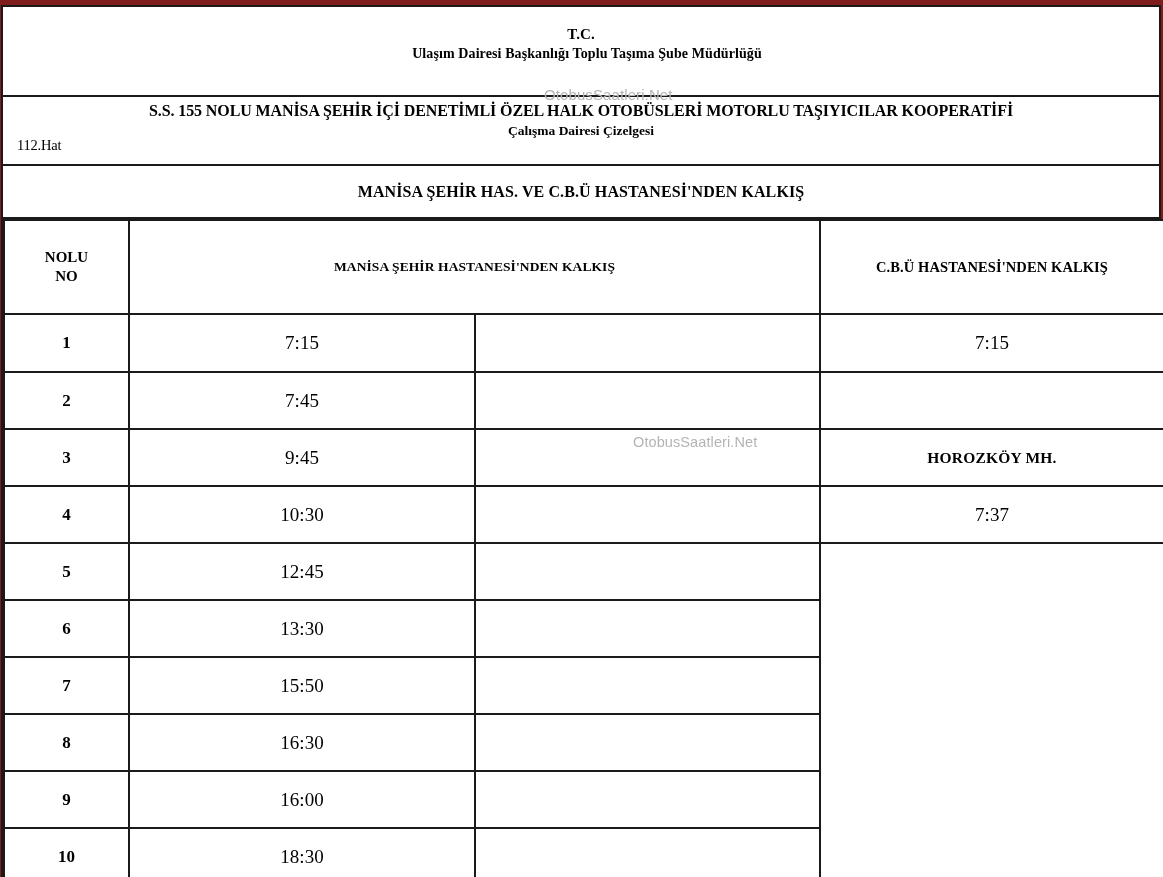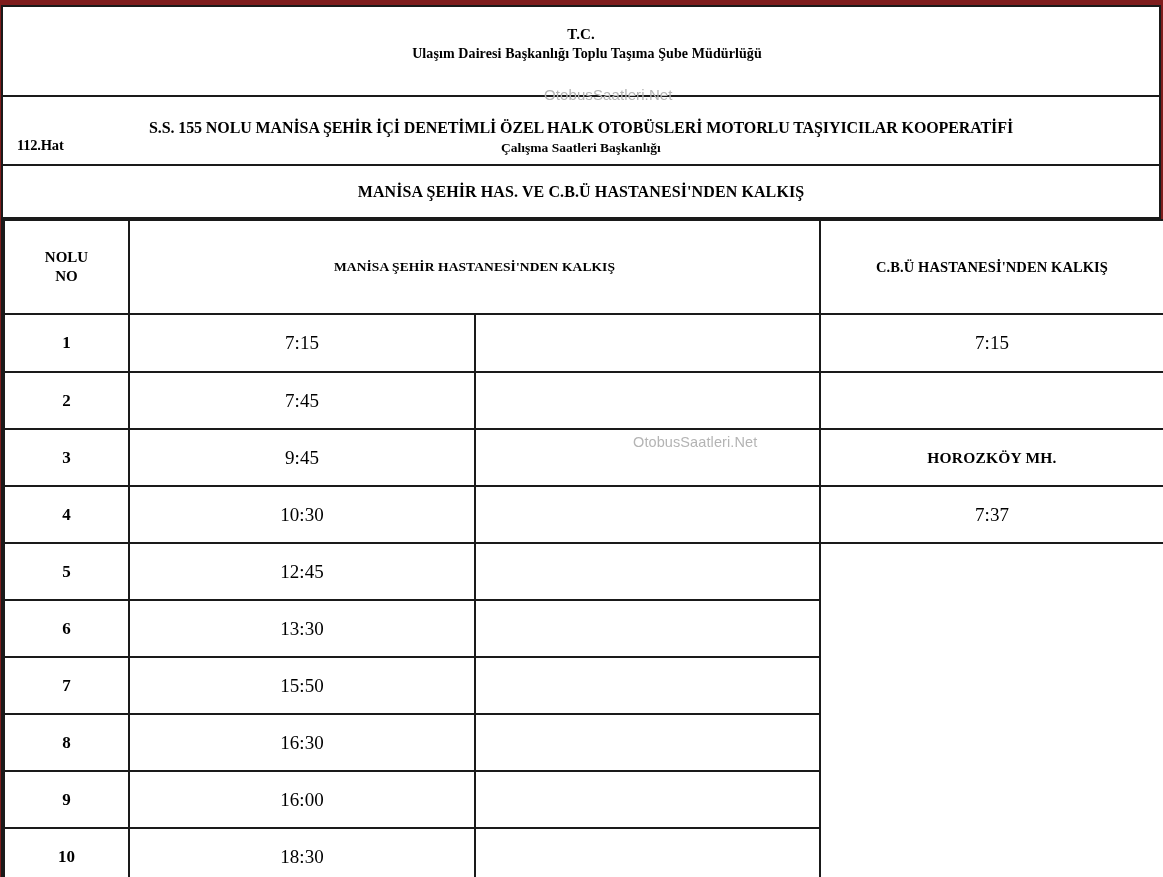--- a/index.html
+++ b/index.html
@@ -52,41 +52,41 @@
     line-height: 1.32;
     letter-spacing: 0.1px;
   }
   .org-line.l1 { font-size: 15px; }
   .org-line.l2 { font-size: 16px; }
   .org-line.l3 { font-size: 14px; padding-left: 12px; }
 
   .band-coop {
     height: 69px;
     box-sizing: border-box;
-    padding-top: 21px;
+    padding-top: 4px;
     text-align: center;
   }
   .coop-line1 {
     font-size: 16px;
     font-weight: bold;
     line-height: 1.25;
     letter-spacing: -0.1px;
   }
   .coop-line2 {
     font-size: 13.5px;
     font-weight: bold;
     line-height: 1.3;
     margin-top: 1px;
   }
   .hat-label {
     position: absolute;
     left: 14px;
     bottom: 10px;
     font-size: 14.5px;
-    font-weight: bold;
+    font-weight: normal;
     letter-spacing: -0.2px;
   }
 
   .band-route {
     height: 53px;
     box-sizing: border-box;
     text-align: center;
     display: flex;
     align-items: center;
     justify-content: center;
@@ -184,21 +184,21 @@
 
   <div class="sheet">
 
     <div class="band band-org">
       <div class="org-line l1">T.C.</div>
       <div class="org-line l3">Ulaşım Dairesi Başkanlığı Toplu Taşıma Şube Müdürlüğü</div>
     </div>
 
     <div class="band band-coop">
       <div class="coop-line1">S.S. 155 NOLU MANİSA ŞEHİR İÇİ DENETİMLİ ÖZEL HALK OTOBÜSLERİ MOTORLU TAŞIYICILAR KOOPERATİFİ</div>
-      <div class="coop-line2">Çalışma Saatleri Başkanlığı</div>
+      <div class="coop-line2">Çalışma Dairesi Çizelgesi</div>
       <div class="hat-label">112.Hat</div>
     </div>
 
     <div class="band band-route">
       <span class="route-text">MANİSA ŞEHİR HAS. VE C.B.Ü HASTANESİ'NDEN KALKIŞ</span>
     </div>
 
     <table class="schedule">
       <colgroup>
         <col class="c-no">

